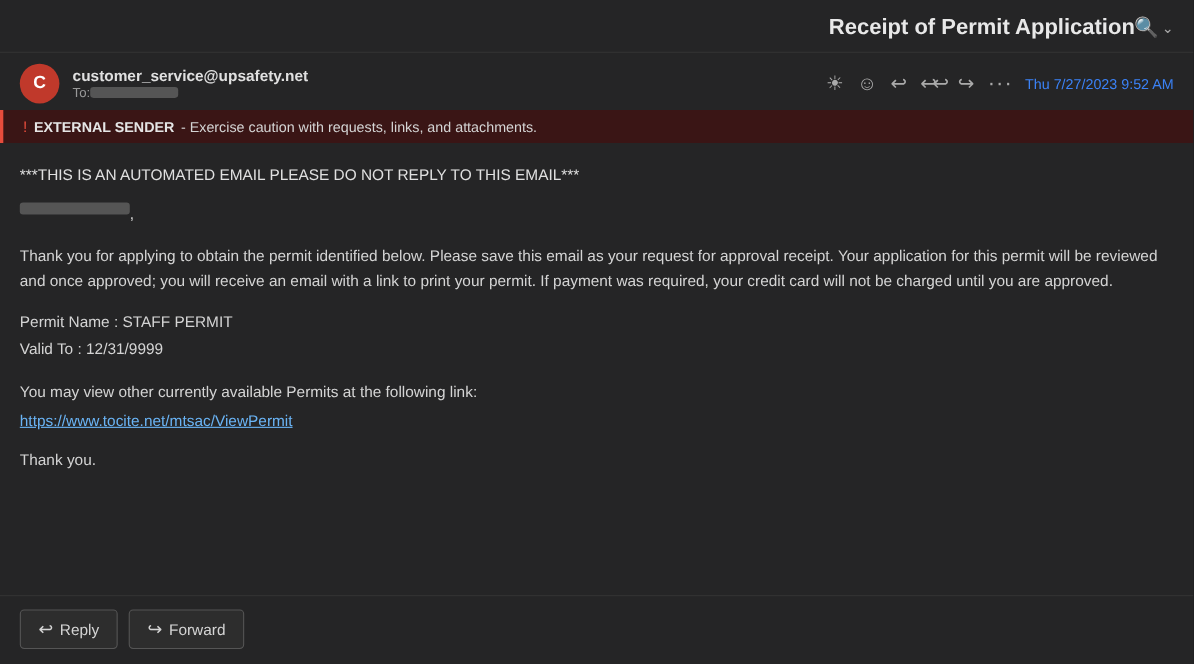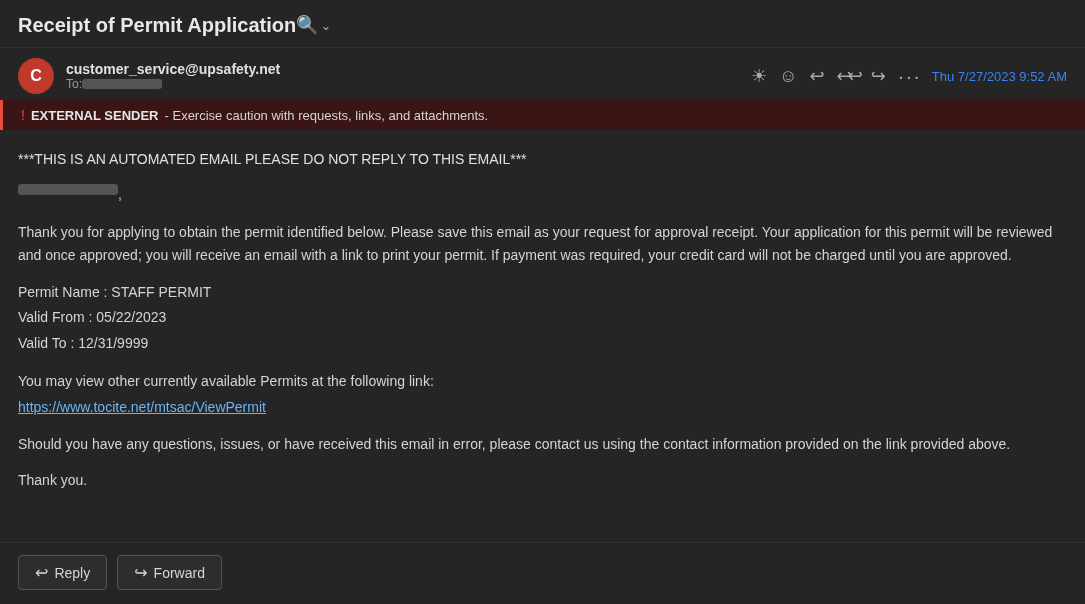--- a/index.html
+++ b/index.html
@@ -23,21 +23,21 @@
       width: 1085px;
       min-height: 604px;
       display: flex;
       flex-direction: column;
     }
 
     .email-header {
       padding: 14px 18px 10px 18px;
       display: flex;
       align-items: flex-start;
-      justify-content: flex-start;
+      justify-content: flex-end;
       border-bottom: 1px solid #333;
     }
 
     .email-title {
       font-size: 20px;
       font-weight: 600;
       color: #e8e8e8;
     }
 
     .sender-row {
@@ -264,31 +264,29 @@
     <div class="automated-notice body-paragraph">***THIS IS AN AUTOMATED EMAIL PLEASE DO NOT REPLY TO THIS EMAIL***</div>
 
     <div style="margin-bottom: 14px;">
       <span class="redacted-line"></span><span>,</span>
     </div>
 
     <p class="body-paragraph">Thank you for applying to obtain the permit identified below. Please save this email as your request for approval receipt. Your application for this permit will be reviewed and once approved; you will receive an email with a link to print your permit. If payment was required, your credit card will not be charged until you are approved.</p>
 
     <div class="permit-details">
       <div>Permit Name : STAFF PERMIT</div>
-      <div>Valid From : 05/22/2023</div>
       <div>Valid To : 12/31/9999</div>
     </div>
 
     <p class="body-paragraph">You may view other currently available Permits at the following link:</p>
 
     <p class="body-paragraph" style="margin-top:-10px;">
       <a class="permit-link" href="#">https://www.tocite.net/mtsac/ViewPermit</a>
     </p>
 
-    <p class="body-paragraph">Should you have any questions, issues, or have received this email in error, please contact us using the contact information provided on the link provided above.</p>
 
     <p class="body-paragraph">Thank you.</p>
 
   </div>
 
   <div class="email-footer">
     <button class="footer-btn">
       <span class="btn-icon">↩</span>
       <span>Reply</span>
     </button>

